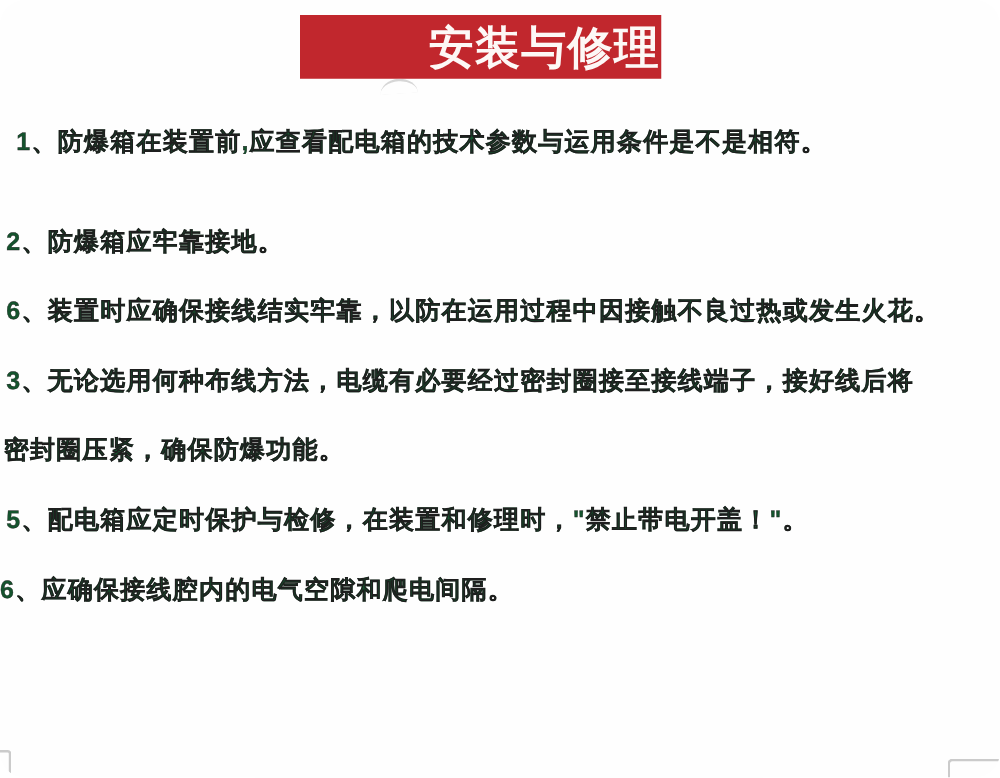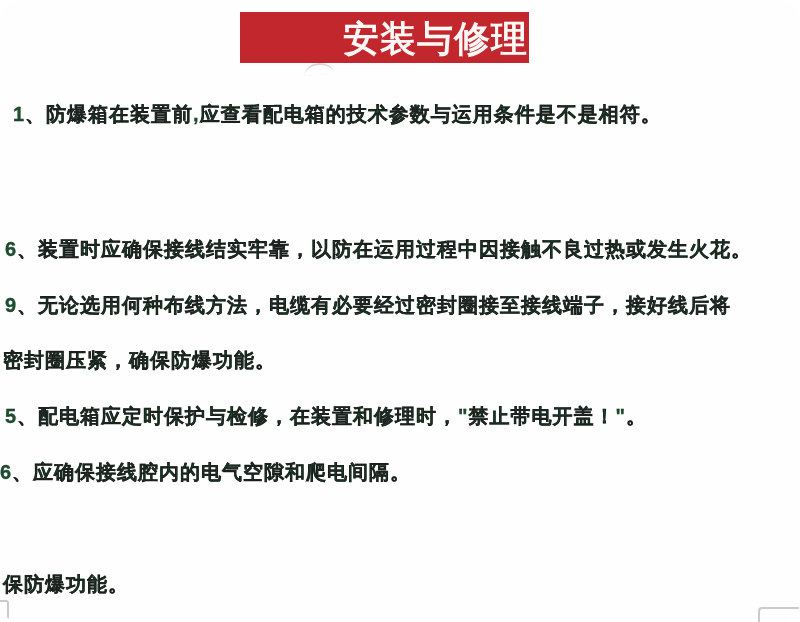--- a/index.html
+++ b/index.html
@@ -82,30 +82,30 @@
 <div class="page">
 
   <div class="banner" id="banner" style="background: rgb(193, 39, 45);">
     <span class="banner-title" id="banner-title" style="color: rgb(253, 248, 246);">安装与修理</span>
   </div>
 
   <div class="artifact-curve"></div>
 
   <div class="line" style="left:13px; top:101px;">1、防爆箱在装置前,应查看配电箱的技术参数与运用条件是不是相符。</div>
 
+  <div class="line" style="left:5px; top:181px;">2、防爆箱应牢靠接地。</div>
 
   <div class="line" style="left:5px; top:236px;">6、装置时应确保接线结实牢靠，以防在运用过程中因接触不良过热或发生火花。</div>
 
-  <div class="line" style="left:5px; top:292px;">9、无论选用何种布线方法，电缆有必要经过密封圈接至接线端子，接好线后将</div>
+  <div class="line" style="left:5px; top:292px;">3、无论选用何种布线方法，电缆有必要经过密封圈接至接线端子，接好线后将</div>
 
   <div class="line" style="left:3px; top:347px;">密封圈压紧，确保防爆功能。</div>
 
   <div class="line" style="left:5px; top:403px;">5、配电箱应定时保护与检修，在装置和修理时，"禁止带电开盖！"。</div>
 
   <div class="line" style="left:0; top:459px;">6、应确保接线腔内的电气空隙和爬电间隔。</div>
 
 
-  <div class="line" style="left:3px; top:571px;">保防爆功能。</div>
 
   <div class="corner-left"></div>
   <div class="corner-right"></div>
 
 </div>
 
 </body></html>

